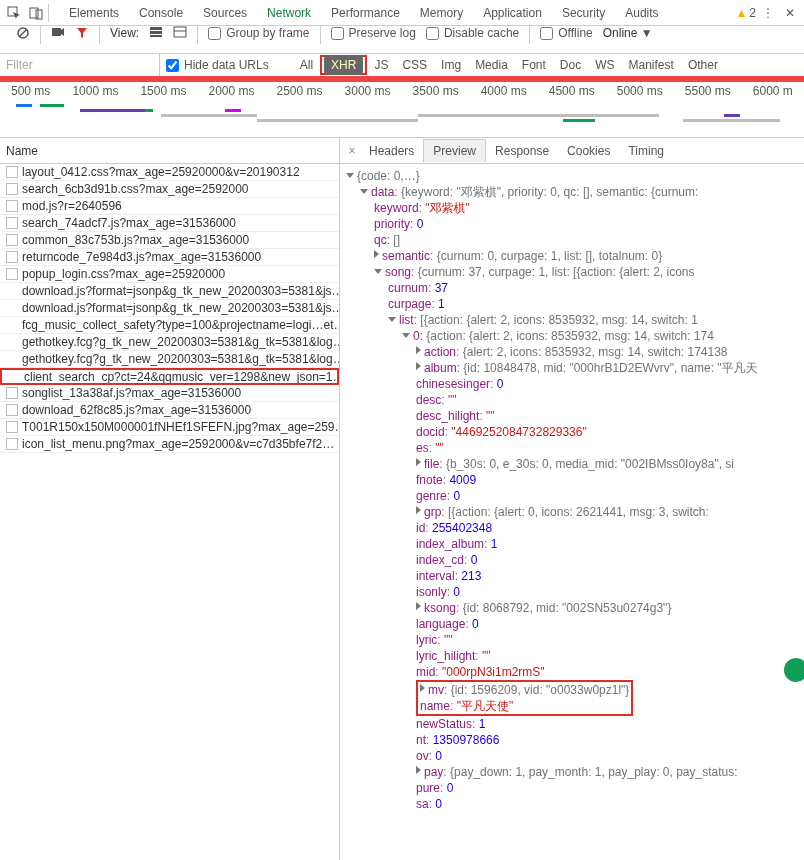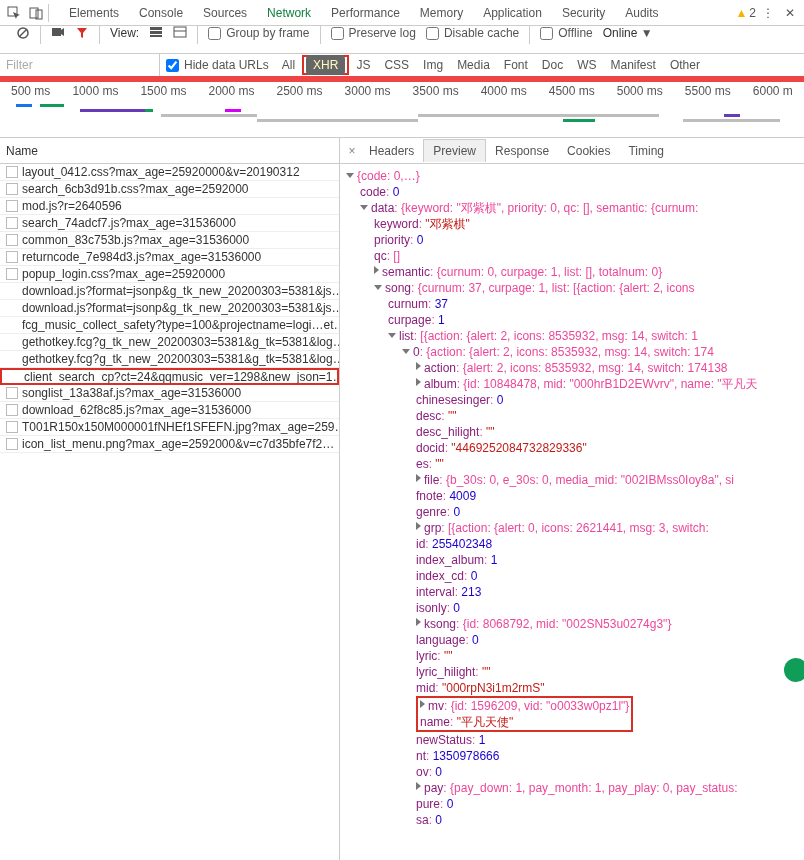--- a/index.html
+++ b/index.html
@@ -15,21 +15,21 @@
 .toolbar2{display:flex;align-items:flex-start;height:28px;border-bottom:1px solid #ccc;padding:0 6px;gap:10px}
 .rec{width:12px;height:12px;border-radius:50%;background:#d93025}
 .ico2{color:#555}
 .ico2.red{color:#d93025}
 .chk{display:flex;align-items:center;gap:5px;color:#555}
 .chk input{width:13px;height:13px}
 .divider{width:1px;height:18px;background:#ccc}
 .toolbar3{display:flex;align-items:center;height:28px;border-bottom:6px solid #ef4444;padding:0 0 0 0;gap:6px}
 .filterbox{height:22px;width:160px;border:none;padding:0 6px;border-right:1px solid #ccc;outline:none}
 .filterbox::placeholder{color:#aaa}
-.ftabs{display:flex;gap:0;margin-left:0}
+.ftabs{display:flex;gap:0;margin-left:18px}
 .ftab{padding:3px 7px;color:#555;cursor:pointer;border-radius:4px}
 .ftab.active{background:#666;color:#fef9c3}
 .hl-xhr{border:2px solid #d93025;padding:1px 2px}
 .timeline{height:56px;border-bottom:1px solid #ccc;position:relative}
 .ruler{display:flex;justify-content:space-around;font-size:10px;color:#555;padding-top:2px}
 .bars{position:absolute;top:18px;left:0;right:0;height:36px}
 .bar{position:absolute;height:3px;top:6px}
 .main{display:flex;height:calc(860px - 26px - 28px - 28px - 56px)}
 .left{width:340px;border-right:1px solid #ccc;overflow:hidden}
 .lhead{height:26px;border-bottom:1px solid #ccc;display:flex;align-items:center;padding:0 6px;color:#333}
@@ -40,21 +40,21 @@
 .row.hl{border:2px solid #d93025}
 .right{flex:1;overflow:hidden;position:relative}
 .rtabs{height:26px;border-bottom:1px solid #ccc;display:flex;align-items:center;padding:0 4px;gap:0}
 .rtabs .x{width:16px;text-align:center;color:#888;cursor:pointer}
 .rtab{padding:4px 9px;color:#555;cursor:pointer}
 .rtab.active{background:#f0f0f0;border:1px solid #ccc;border-bottom:none}
 .json{padding:4px 4px 4px 6px;font-family:Menlo,Consolas,monospace;font-size:11px;line-height:16px;overflow:auto;height:calc(100% - 26px)}
 .json .k{color:#8a1f7c}
 .json .s{color:#c41a16}
 .json .n{color:#1c00cf}
-.json .p{color:#ec4899}
+.json .p{color:#737373}
 .tri{display:inline-block;width:0;height:0;border-top:4px solid transparent;border-bottom:4px solid transparent;border-left:5px solid #777;margin-right:3px;vertical-align:2px}
 .tri.open{border-left:4px solid transparent;border-right:4px solid transparent;border-top:5px solid #777;border-bottom:none;vertical-align:2px}
 .ind{padding-left:14px;white-space:nowrap}
 .ind2{padding-left:28px;white-space:nowrap}
 .ind3{padding-left:42px;white-space:nowrap}
 .ind4{padding-left:56px;white-space:nowrap}
 .ind5{padding-left:70px;white-space:nowrap}
 .hl-box{border:2px solid #d93025;display:inline-block;padding:0 2px}
 .dropdown-arrow{color:#555}
 .greendot{position:absolute;right:-4px;top:520px;width:24px;height:24px;border-radius:50%;background:#0f9d58}
@@ -283,21 +283,20 @@
     <div class="rtabs">
       <span class="x">×</span>
       <span class="rtab">Headers</span>
       <span class="rtab active">Preview</span>
       <span class="rtab">Response</span>
       <span class="rtab">Cookies</span>
       <span class="rtab">Timing</span>
     </div>
     <div class="json">
 <div><span class="tri open"></span><span class="p">{code: 0,…}</span></div>
-<div class="ind"><span class="k">code</span><span class="p">: </span><span class="n">0</span></div>
 <div class="ind"><span class="tri open"></span><span class="k">data</span><span class="p">: </span><span class="p">{keyword: "邓紫棋", priority: 0, qc: [], semantic: {curnum:</span></div>
 <div class="ind2"><span class="k">keyword</span><span class="p">: </span><span class="s">"邓紫棋"</span></div>
 <div class="ind2"><span class="k">priority</span><span class="p">: </span><span class="n">0</span></div>
 <div class="ind2"><span class="k">qc</span><span class="p">: </span><span class="p">[]</span></div>
 <div class="ind2"><span class="tri"></span><span class="k">semantic</span><span class="p">: </span><span class="p">{curnum: 0, curpage: 1, list: [], totalnum: 0}</span></div>
 <div class="ind2"><span class="tri open"></span><span class="k">song</span><span class="p">: </span><span class="p">{curnum: 37, curpage: 1, list: [{action: {alert: 2, icons</span></div>
 <div class="ind3"><span class="k">curnum</span><span class="p">: </span><span class="n">37</span></div>
 <div class="ind3"><span class="k">curpage</span><span class="p">: </span><span class="n">1</span></div>
 <div class="ind3"><span class="tri open"></span><span class="k">list</span><span class="p">: </span><span class="p">[{action: {alert: 2, icons: 8535932, msg: 14, switch: 1</span></div>
 <div class="ind4"><span class="tri open"></span><span class="k">0</span><span class="p">: </span><span class="p">{action: {alert: 2, icons: 8535932, msg: 14, switch: 174</span></div>

